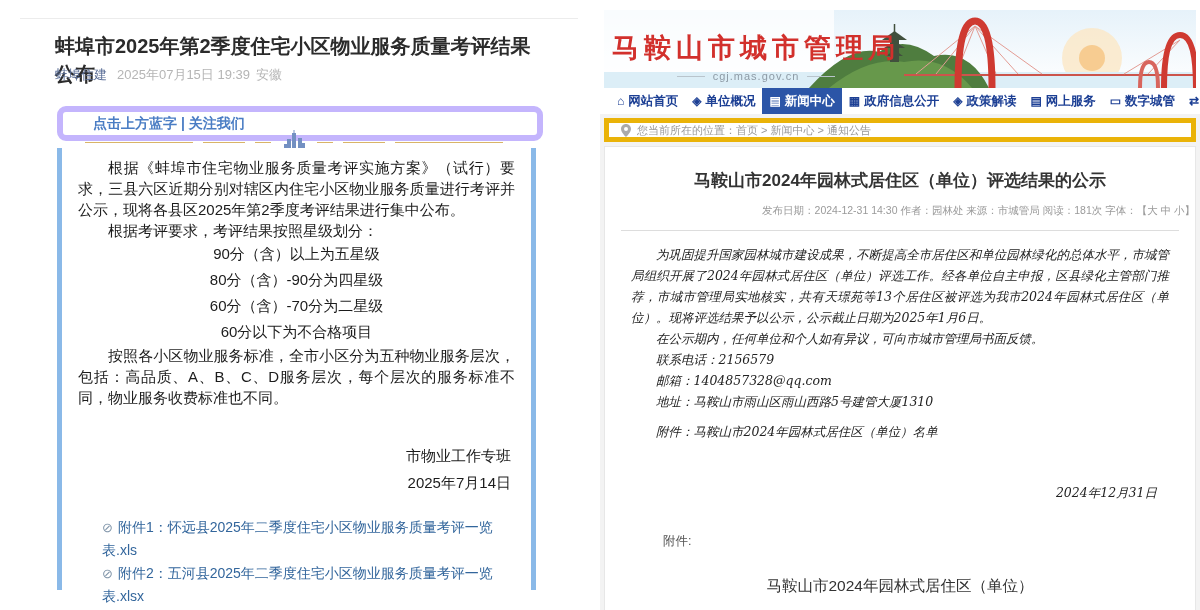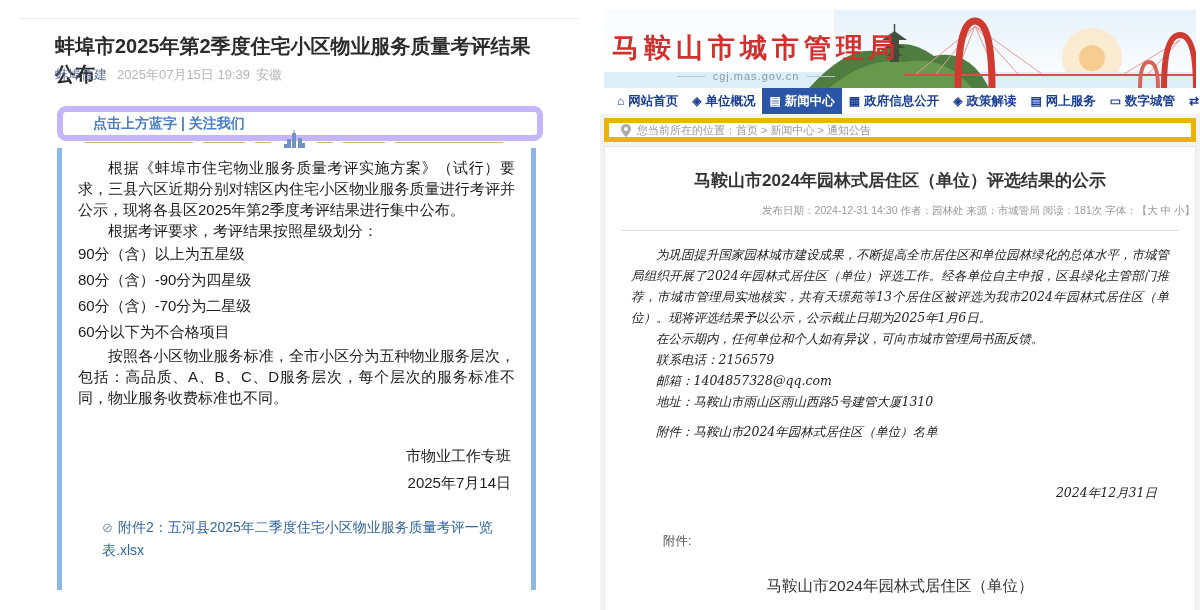--- a/index.html
+++ b/index.html
@@ -19,21 +19,21 @@
   .wx-banner span{display:inline-block;margin:3px 0 0 30px;font-size:14px;font-weight:bold;color:#4a7dc4;}
   .wx-div{position:absolute;left:57px;top:131px;width:474px;height:22px;display:flex;
           align-items:center;justify-content:center;}
   .seg{border-top:1px solid #d9b468;height:0;margin:0 5px;}
   .s1{width:108px}.s2{width:42px}.s3{width:16px}
   .wx-city{margin:0 6px;}
   .wx-box{position:absolute;left:57px;top:148px;width:479px;height:442px;box-sizing:border-box;
           border-left:5px solid #8ab9e8;border-right:5px solid #8ab9e8;background:#fff;
           padding:9px 16px 0 16px;font-size:15px;color:#1c1c1c;}
   .wx-box p{margin:0;text-indent:2em;line-height:21px;text-align:justify;}
-  .stars div{text-align:left;line-height:26px;}
+  .stars div{text-align:center;line-height:26px;}
   .wx-sign{margin-top:34px;text-align:right;line-height:27px;padding-right:4px;}
   .wx-att{margin-top:20px;padding-left:24px;font-size:14px;line-height:23px;}
   .wx-att a{color:#33669c;text-decoration:none;cursor:pointer;}
   .wx-att .clip{color:#7e93a8;margin-right:5px;font-size:13px;}
 
   
   .gov{position:absolute;left:600px;top:0;width:600px;height:610px;background:#fff;overflow:hidden;}
   .gov-banner{position:absolute;left:4px;top:10px;width:592px;height:78px;overflow:hidden;}
   .masthead{position:absolute;left:8px;top:20px;z-index:2;}
   .masthead .nm{font-size:27px;font-weight:bold;color:#d2302c;letter-spacing:5px;}
@@ -108,20 +108,23 @@
         <div>80分（含）-90分为四星级</div>
         <div>60分（含）-70分为二星级</div>
         <div>60分以下为不合格项目</div>
       </div>
       <p>按照各小区物业服务标准，全市小区分为五种物业服务层次，包括：高品质、A、B、C、D服务层次，每个层次的服务标准不同，物业服务收费标准也不同。</p>
       <div class="wx-sign">
         <div>市物业工作专班</div>
         <div>2025年7月14日</div>
       </div>
       <div class="wx-att">
+        <div>
+          <span class="clip">⊘</span><a>附件1：怀远县2025年二季度住宅小区物业服务质量考评一览表.xls</a>
+        </div>
         <div>
           <span class="clip">⊘</span><a>附件2：五河县2025年二季度住宅小区物业服务质量考评一览表.xlsx</a>
         </div>
       </div>
     </div>
   </div>
 
   <div class="gov">
     <div class="gov-banner">
       <svg width="592" height="78" viewBox="0 0 592 78">

